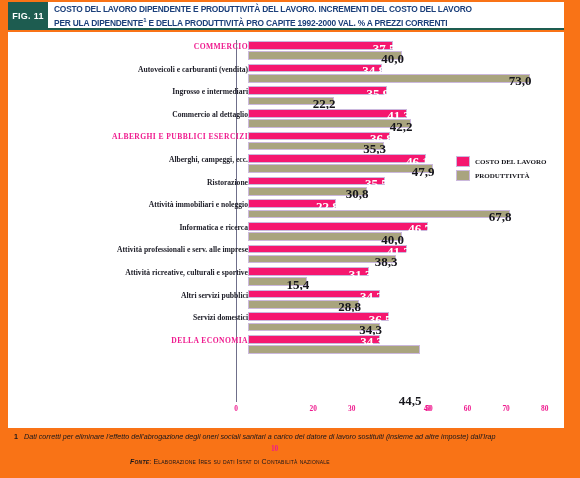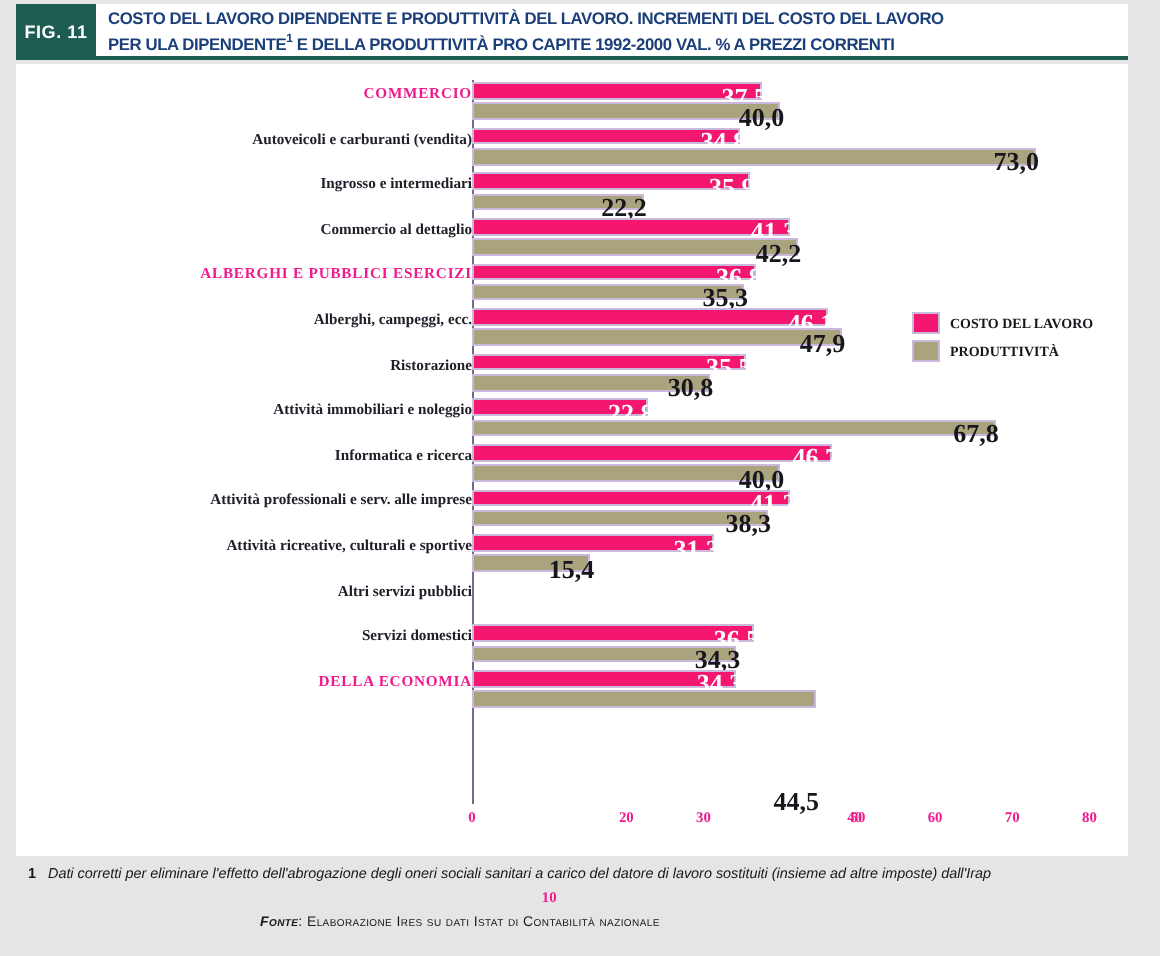--- a/index.html
+++ b/index.html
@@ -5,21 +5,21 @@
   html,body{margin:0;padding:0;}
   body{
     width:580px;height:478px;
     background:#c9c9ee;
     font-family:"Liberation Sans", sans-serif;
     overflow:hidden;
   }
   #page{
     position:relative;
     width:580px;height:478px;
-    background:#e5e5e5;
+    background:#f97316;
     box-sizing:border-box;
   }
 
   
   .header{
     position:absolute;left:8px;top:2px;width:556px;height:28px;
     display:flex;align-items:stretch;
   }
   .fig-badge{
     width:40px;background:#1d5c50;color:#ffffff;
@@ -43,21 +43,21 @@
   .panel{
     position:absolute;left:8px;top:32px;width:556px;height:396px;
     background:#ffffff;
   }
 
   
   .chart{
     position:absolute;left:0;top:0;width:556px;height:396px;
   }
   .rows{
-    position:absolute;left:0;top:8px;width:556px;
+    position:absolute;left:12px;top:8px;width:556px;
   }
   .row{
     position:relative;height:22.6px;
   }
   .cat-label{
     position:absolute;right:328px;top:2px;
     width:222px;text-align:right;
     font-size:7.6px;color:#20202a;font-weight:bold;
     white-space:nowrap;
     font-family:"Liberation Serif", serif;
@@ -247,20 +247,26 @@
             <div class="cat-label">Attività ricreative, culturali e sportive</div>
             <div class="bars">
               <div class="bar cost" style="left: 0px; width: 120.781px;"></div>
               <div class="val cost" style="left: 100.781px;">31,3</div>
               <div class="bar prod" style="left: 0px; width: 59.4259px;"></div>
               <div class="val prod" style="left: 38.4259px;">15,4</div>
             </div>
           </div>
           <div class="row">
             <div class="cat-label">Altri servizi pubblici</div>
+            <div class="bars">
+              <div class="bar cost" style="left: 0px; width: 131.972px;"></div>
+              <div class="val cost" style="left: 111.972px;">34,2</div>
+              <div class="bar prod" style="left: 0px; width: 111.134px;"></div>
+              <div class="val prod" style="left: 90.1341px;">28,8</div>
+            </div>
           </div>
           <div class="row">
             <div class="cat-label">Servizi domestici</div>
             <div class="bars">
               <div class="bar cost" style="left: 0px; width: 140.847px;"></div>
               <div class="val cost" style="left: 120.847px;">36,5</div>
               <div class="bar prod" style="left: 0px; width: 132.358px;"></div>
               <div class="val prod" style="left: 111.358px;">34,3</div>
             </div>
           </div>

